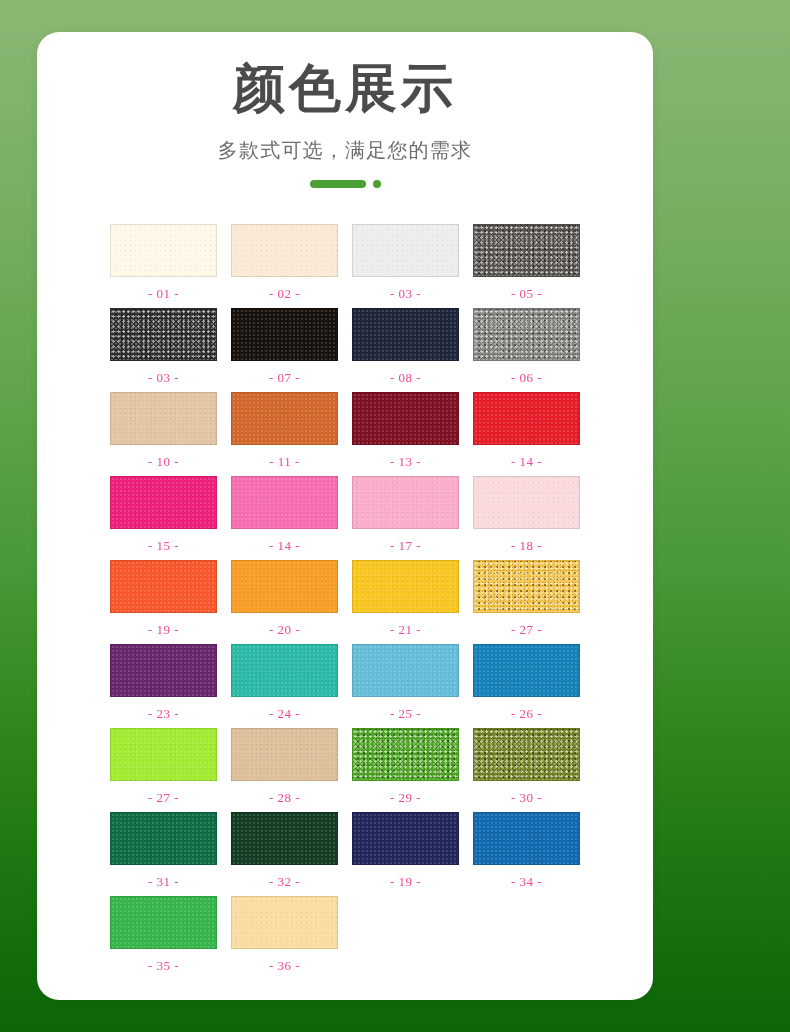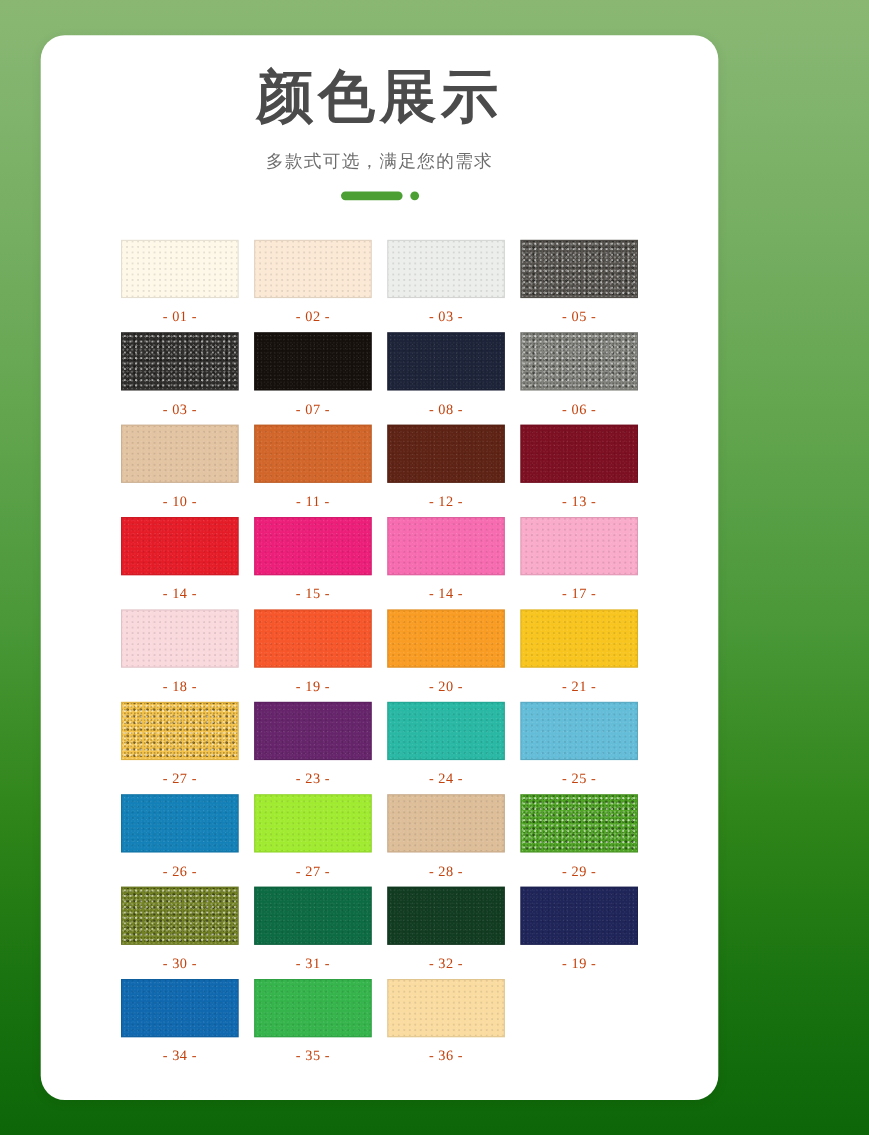--- a/index.html
+++ b/index.html
@@ -47,21 +47,21 @@
     font-size: 52px;
     font-weight: bold;
     color: #4b4b4b;
     letter-spacing: 4px;
     line-height: 1.18;
     font-family: "DejaVu Sans", "Liberation Sans", sans-serif;
   }
 
   #page-subtitle {
     margin-top: 18px;
-    font-size: 16px;
+    font-size: 20px;
     color: #6d6d6d;
     letter-spacing: 1.2px;
     font-family: "DejaVu Sans", "Liberation Sans", sans-serif;
   }
 
   #divider {
     margin-top: 15px;
     height: 9px;
     display: flex;
     align-items: center;
@@ -130,21 +130,21 @@
       radial-gradient(rgba(255,255,255,0.30) 0.8px, transparent 1px),
       radial-gradient(rgba(0,0,0,0.25) 0.6px, transparent 0.8px);
     background-size: 5px 5px, 6px 6px, 4px 4px, 3px 3px;
     background-position: 0 0, 2px 3px, 3px 1px, 1px 2px;
     opacity: 1;
   }
 
   .swatch-label {
     margin-top: 9px;
     font-size: 13px;
-    color: #c2410c;
+    color: #ec4899;
     letter-spacing: 0.5px;
     font-family: "Liberation Serif", "DejaVu Serif", serif;
     white-space: nowrap;
   }
 </style>
 </head>
 <body>
 
 <div id="card">
 
@@ -192,24 +192,20 @@
       </div>
       <div class="swatch-cell">
         <div class="swatch-chip" style="background: rgb(227, 196, 162);"></div>
         <div class="swatch-label">- 10 -</div>
       </div>
       <div class="swatch-cell">
         <div class="swatch-chip" style="background: rgb(210, 102, 42);"></div>
         <div class="swatch-label">- 11 -</div>
       </div>
       <div class="swatch-cell">
-        <div class="swatch-chip" style="background: rgb(94, 35, 20);"></div>
-        <div class="swatch-label">- 12 -</div>
-      </div>
-      <div class="swatch-cell">
         <div class="swatch-chip" style="background: rgb(125, 15, 34);"></div>
         <div class="swatch-label">- 13 -</div>
       </div>
       <div class="swatch-cell">
         <div class="swatch-chip" style="background: rgb(229, 28, 40);"></div>
         <div class="swatch-label">- 14 -</div>
       </div>
       <div class="swatch-cell">
         <div class="swatch-chip" style="background: rgb(236, 30, 121);"></div>
         <div class="swatch-label">- 15 -</div>

